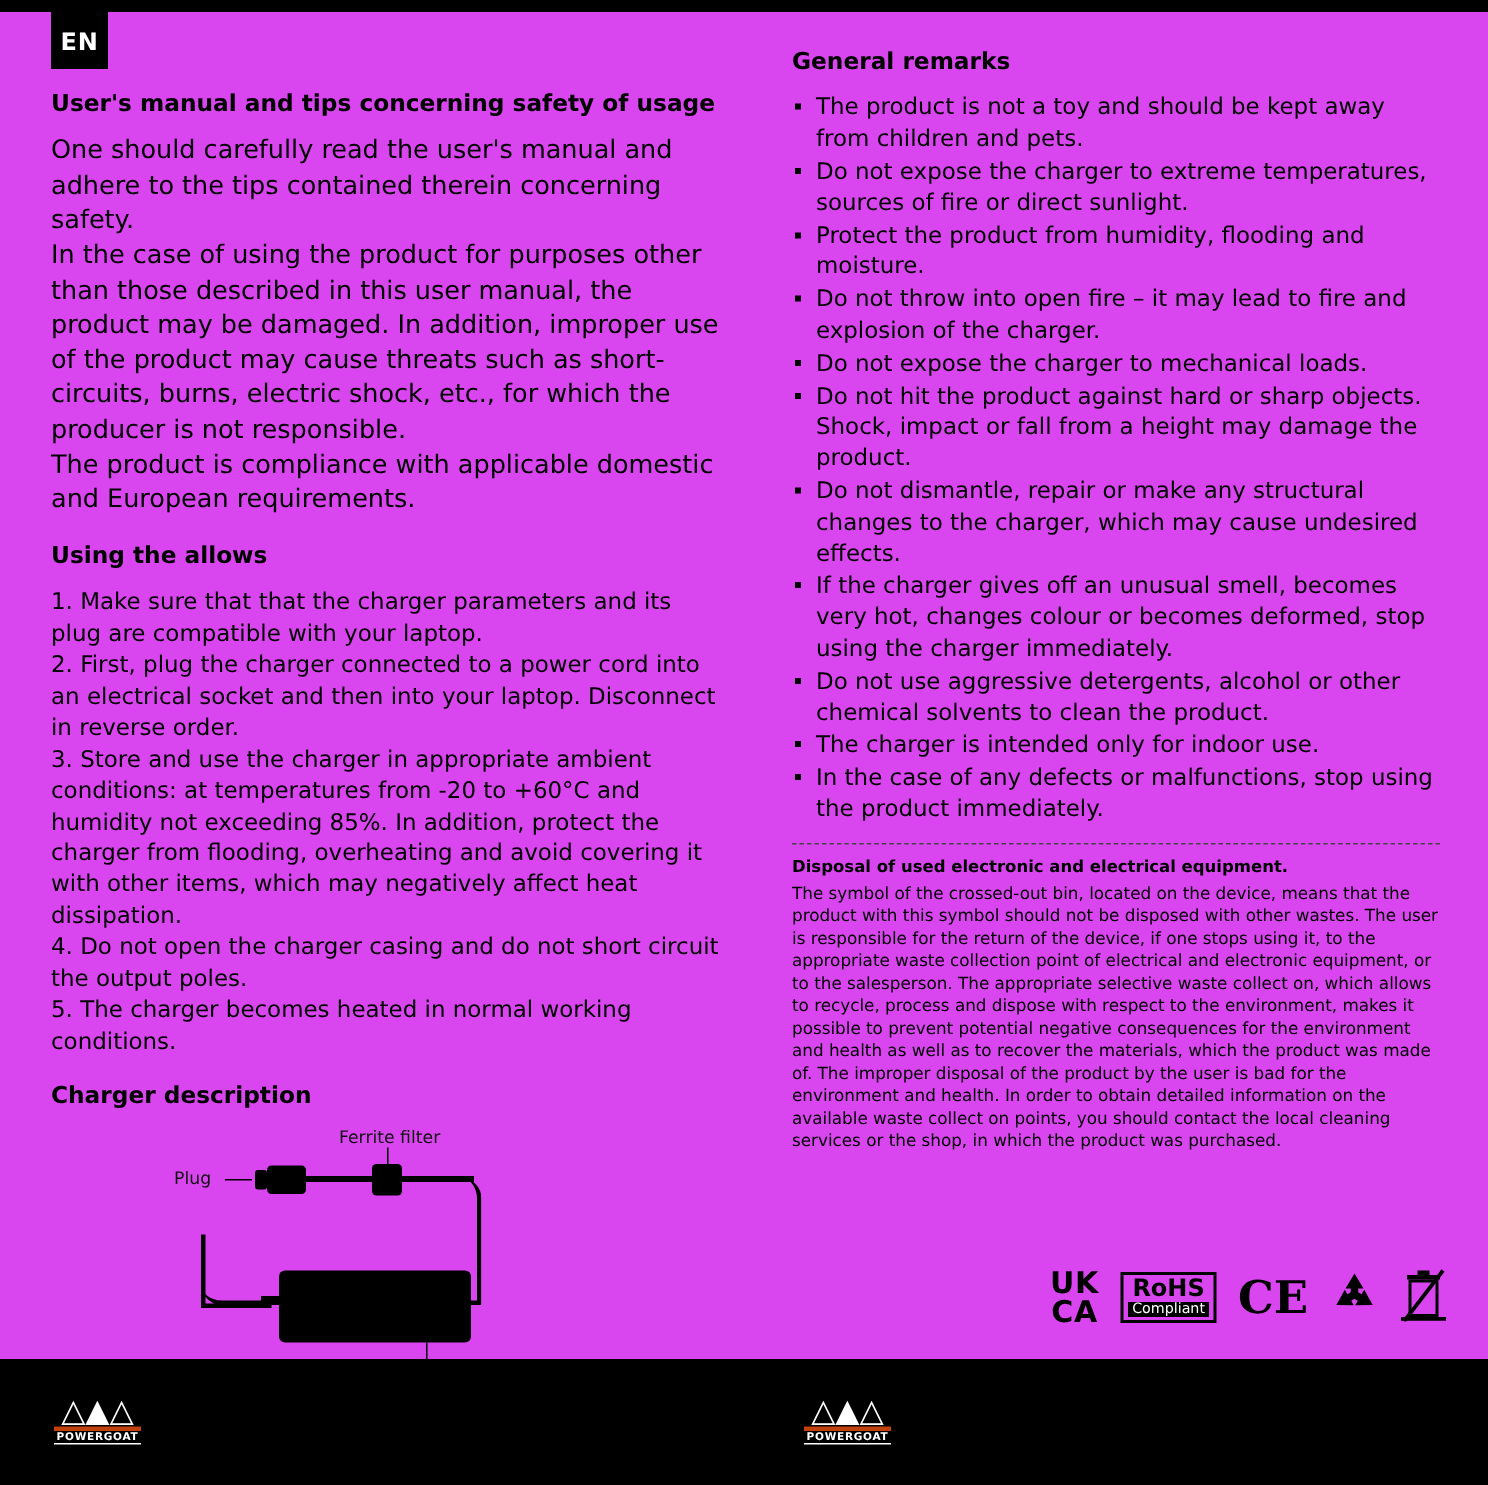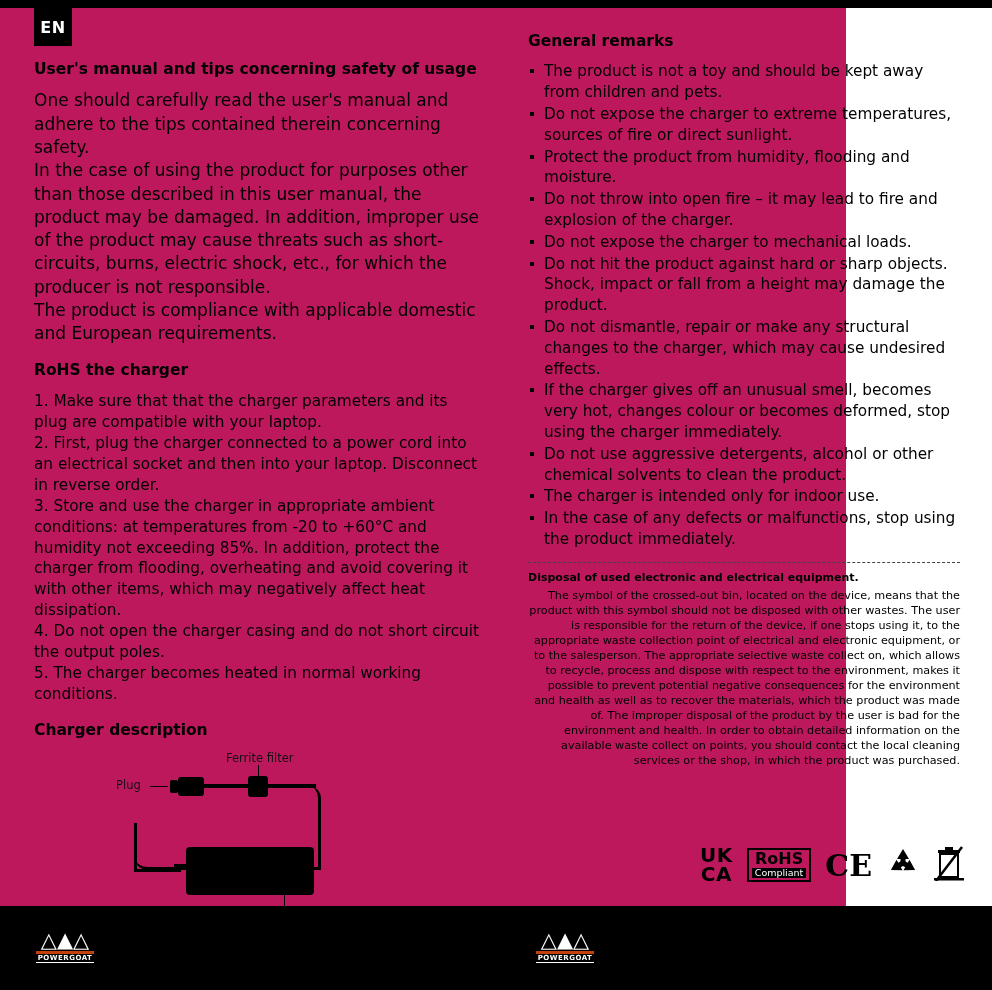--- a/index.html
+++ b/index.html
@@ -10,24 +10,23 @@
     width: 992px;
     height: 990px;
     background: #ffffff;
     font-family: "DejaVu Sans", sans-serif;
     color: #000000;
     overflow: hidden;
     position: relative;
   }
   .page {
     position: relative;
-    width: 804px;
+    width: 992px;
     height: 990px;
-    background: #be185d;
-    padding-left: 42px;
+    background: #d946ef;
   }
   
   .bar-top {
     position: absolute;
     left: 0;
     top: 0;
     width: 992px;
     height: 8px;
     background: #000;
   }
@@ -160,21 +159,21 @@
   }
   .disposal-title {
     font-size: 11px;
     font-weight: bold;
     margin: 0 0 4px 0;
   }
   .disposal-text {
     font-size: 11.2px;
     line-height: 1.34;
     margin: 0;
-    text-align: right;
+    text-align: left;
   }
   
   .certs {
     position: absolute;
     left: 700px;
     top: 845px;
     display: flex;
     align-items: center;
     gap: 14px;
   }
@@ -219,21 +218,21 @@
   <div class="lang-badge">EN</div>
 
   <div class="col-left">
 
     <h2>User's manual and tips concerning safety of usage</h2>
 
     <p class="para" style="white-space: pre-line;">One should carefully read the user's manual and adhere to the tips contained therein concerning safety.
 In the case of using the product for purposes other than those described in this user manual, the product may be damaged. In addition, improper use of the product may cause threats such as short-circuits, burns, electric shock, etc., for which the producer is not responsible.
 The product is compliance with applicable domestic and European requirements.</p>
 
-    <h2 class="h-spaced">RoHS the charger</h2>
+    <h2 class="h-spaced">Using the allows</h2>
 
     <p class="numbered" style="white-space: pre-line;">1. Make sure that that the charger parameters and its plug are compatible with your laptop.
 2. First, plug the charger connected to a power cord into an electrical socket and then into your laptop. Disconnect in reverse order.
 3. Store and use the charger in appropriate ambient conditions: at temperatures from -20 to +60°C and humidity not exceeding 85%. In addition, protect the charger from flooding, overheating and avoid covering it with other items, which may negatively affect heat dissipation.
 4. Do not open the charger casing and do not short circuit the output poles.
 5. The charger becomes heated in normal working conditions.</p>
 
     <h2 class="h-spaced">Charger description</h2>
 
     <div class="diagram">

